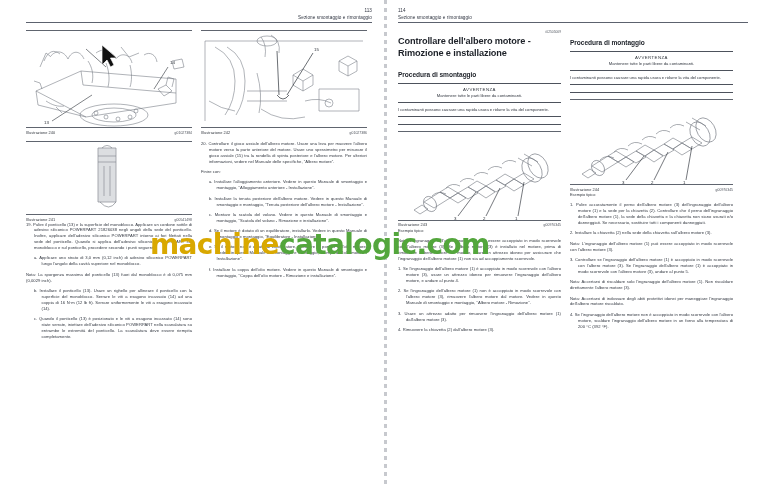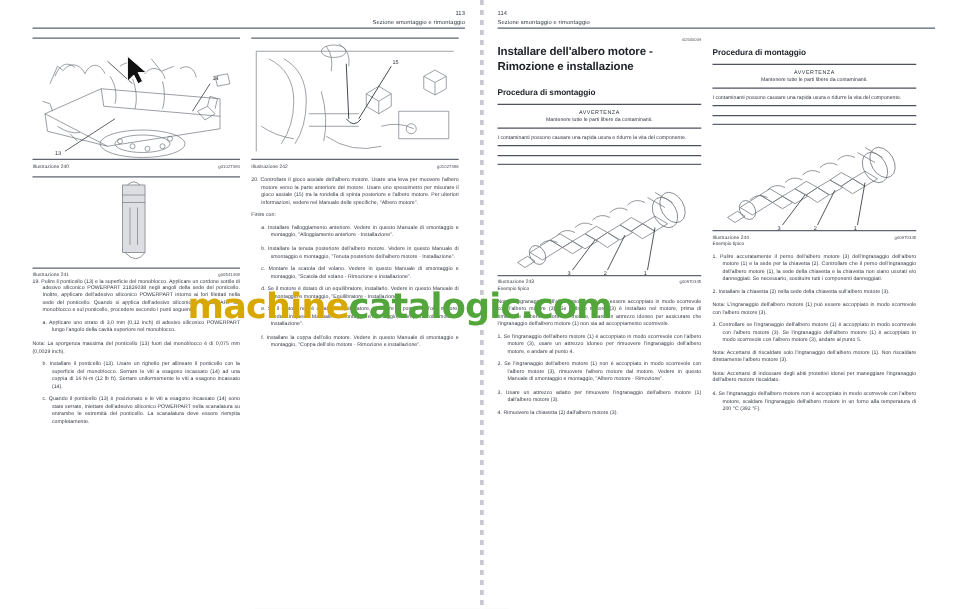--- a/index.html
+++ b/index.html
@@ -209,21 +209,21 @@
       <div class="hdr">
         <div>114</div>
         <div>Sezione smontaggio e rimontaggio</div>
         <div class="hdr-rule"></div>
       </div>
 
       <div class="cols">
 
         <div class="col-n">
           <div class="secid">i02505009</div>
-          <h1 class="sec">Installare dell'albero motore - Rimozione e installazione</h1>
+          <h1 class="sec">Controllare dell'albero motore - Rimozione e installazione</h1>
           <h2 class="sub">Procedura di smontaggio</h2>
 
           <div class="warn">
             <p class="warn-t">AVVERTENZA</p>
             <p class="warn-b">Mantenere tutte le parti libere da contaminanti.</p>
           </div>
           <div class="warn2">
             <p>I contaminanti possono causare una rapida usura e ridurre la vita del componente.</p>
           </div>
           <div class="dblrule" style="margin-bottom:6px"></div>

